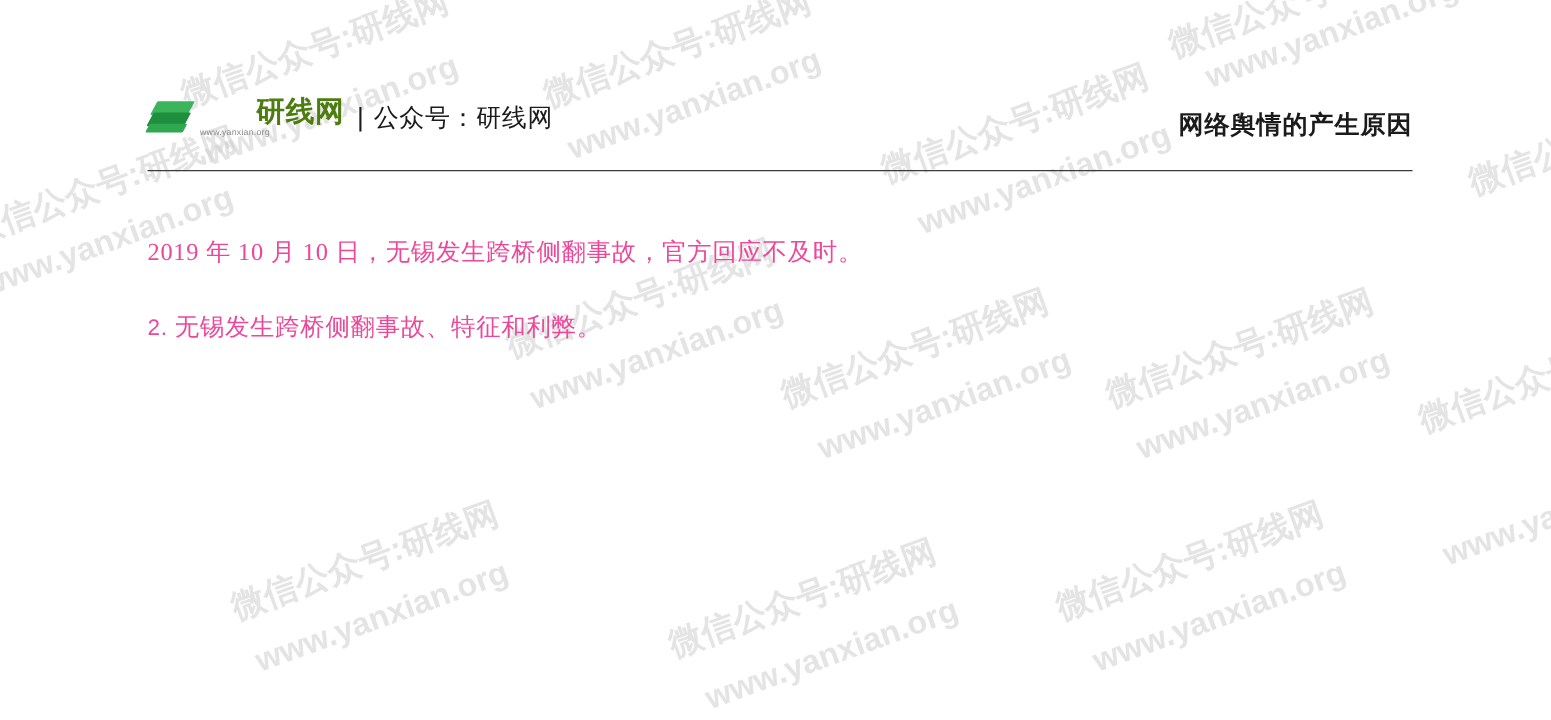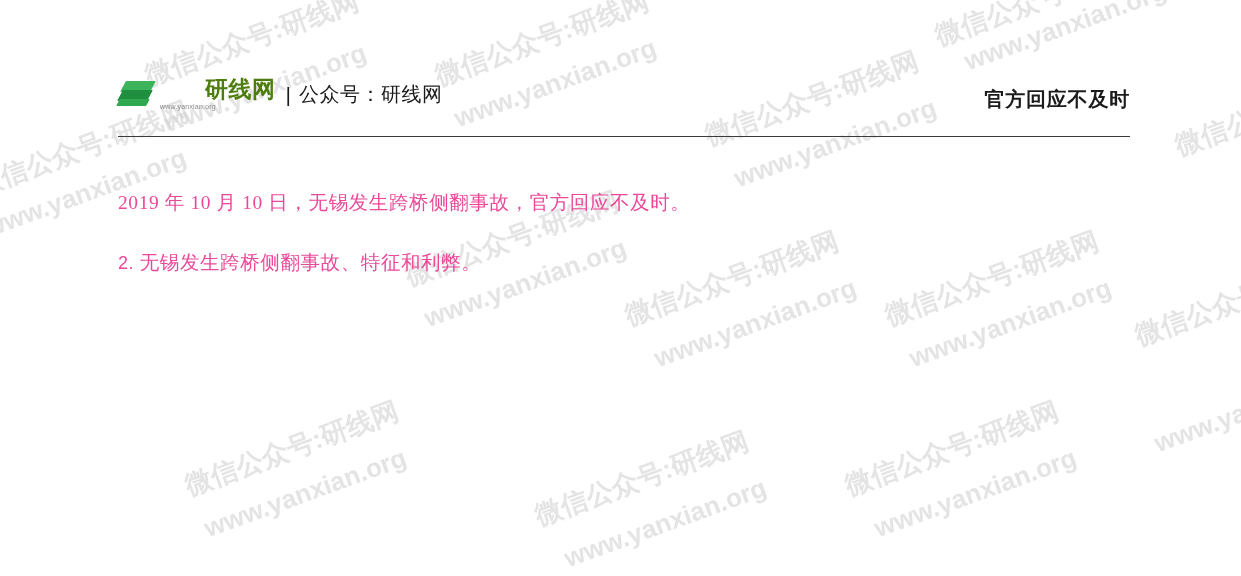--- a/index.html
+++ b/index.html
@@ -183,21 +183,21 @@
         <span class="sheet s2"></span>
         <span class="sheet s3"></span>
       </span>
       <span class="logo-text">
         <span class="logo-cn">研线网</span>
         <span class="logo-url">www.yanxian.org</span>
       </span>
       <span class="brand-divider">|</span>
       <span class="brand-account">公众号：研线网</span>
     </div>
-    <div class="header-right">官方回应不及时</div>
+    <div class="header-right">网络舆情的产生原因</div>
   </div>
 
   <div class="body-text">
     <p class="para">2019 年 10 月 10 日，无锡发生跨桥侧翻事故，官方回应不及时。</p>
 
 
     <p class="para">
       <span class="q-num">2.</span>
       <span>无锡发生跨桥侧翻事故、特征和利弊。</span>
     </p>

